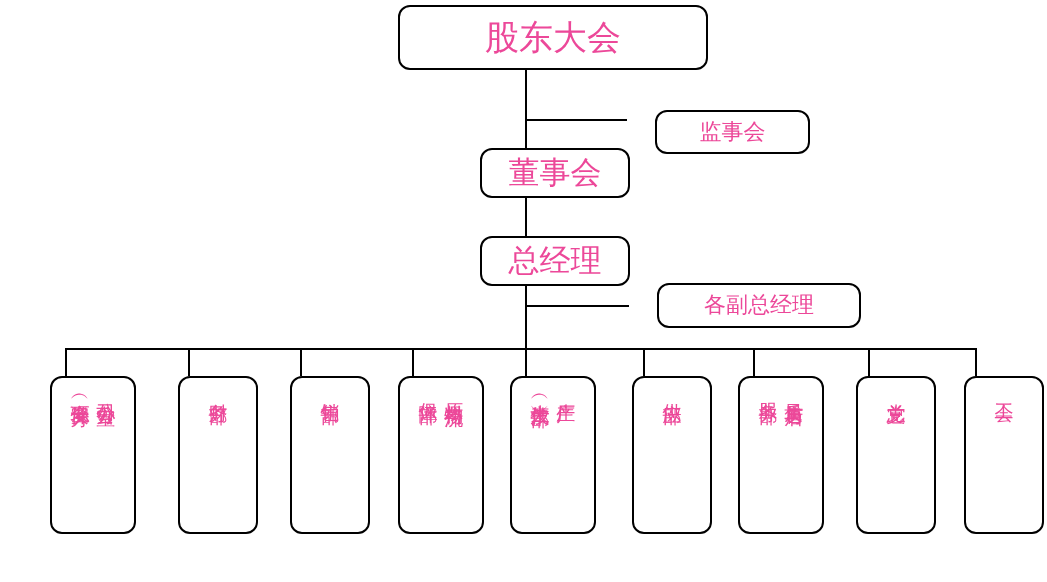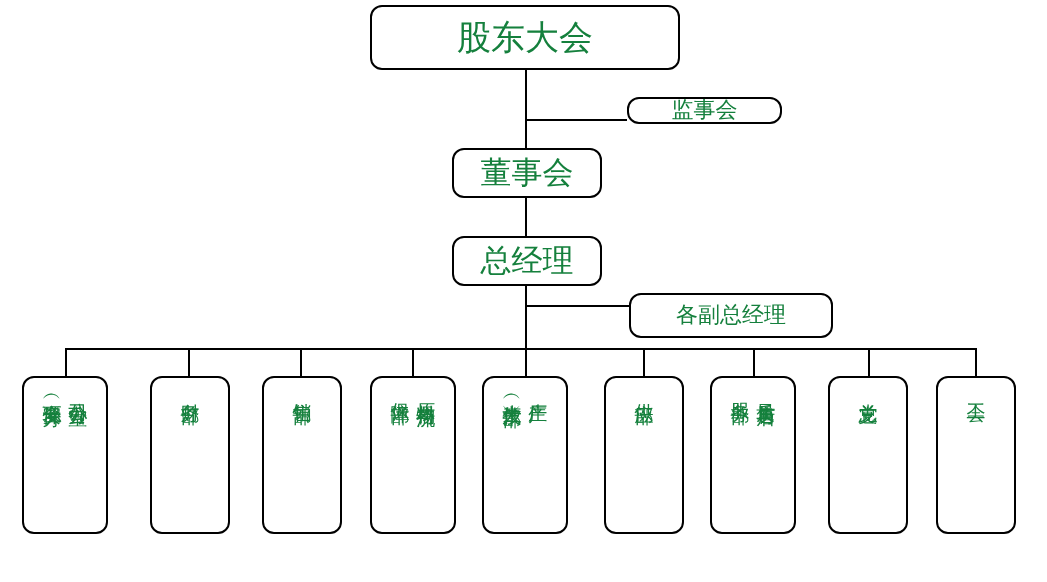--- a/index.html
+++ b/index.html
@@ -19,23 +19,24 @@
   }
   .node {
     position: absolute;
     box-sizing: border-box;
     border: 2px solid #000000;
     border-radius: 12px;
     background: #ffffff;
     display: flex;
     align-items: center;
     justify-content: center;
-    color: #15803d;
+    color: #ec4899;
     text-align: center;
     line-height: 1.1;
+    margin-left: 28px;
   }
   .node.top {
     font-size: 34px;
   }
   .node.mid {
     font-size: 31px;
   }
   .node.side {
     font-size: 22px;
   }
@@ -93,27 +94,27 @@
   <div class="line vline" style="left:300px; top:348px; height:28px;"></div>
   <div class="line vline" style="left:412px; top:348px; height:28px;"></div>
   <div class="line vline" style="left:525px; top:348px; height:28px;"></div>
   <div class="line vline" style="left:643px; top:348px; height:28px;"></div>
   <div class="line vline" style="left:753px; top:348px; height:28px;"></div>
   <div class="line vline" style="left:868px; top:348px; height:28px;"></div>
   <div class="line vline" style="left:975px; top:348px; height:28px;"></div>
 
   <div class="node top" style="left:370px; top:5px; width:310px; height:65px;">股东大会</div>
 
-  <div class="node side" style="left:627px; top:97px; width:155px; height:27px;">监事会</div>
+  <div class="node side" style="left:627px; top:110px; width:155px; height:44px;">监事会</div>
 
   <div class="node mid" style="left:452px; top:148px; width:150px; height:50px;">董事会</div>
 
   <div class="node mid" style="left:452px; top:236px; width:150px; height:50px;">总经理</div>
 
-  <div class="node side" style="left:629px; top:293px; width:204px; height:45px;">各副总经理</div>
+  <div class="node side" style="left:629px; top:283px; width:204px; height:45px;">各副总经理</div>
 
   <div class="node leaf" style="left:22px; top:376px; width:86px; height:158px;">
     <div class="vwrap">
       <span class="vtext">公司办公室</span>
       <span class="vtext">（安全环保办）</span>
     </div>
   </div>
 
   <div class="node leaf" style="left:150px; top:376px; width:80px; height:158px;">
     <div class="vwrap">

